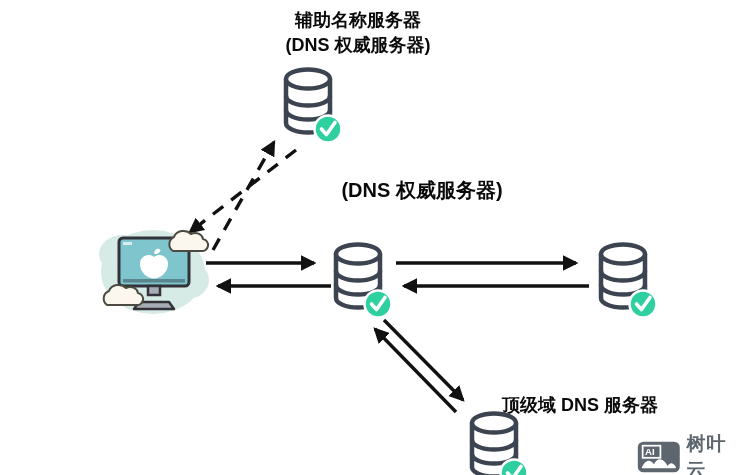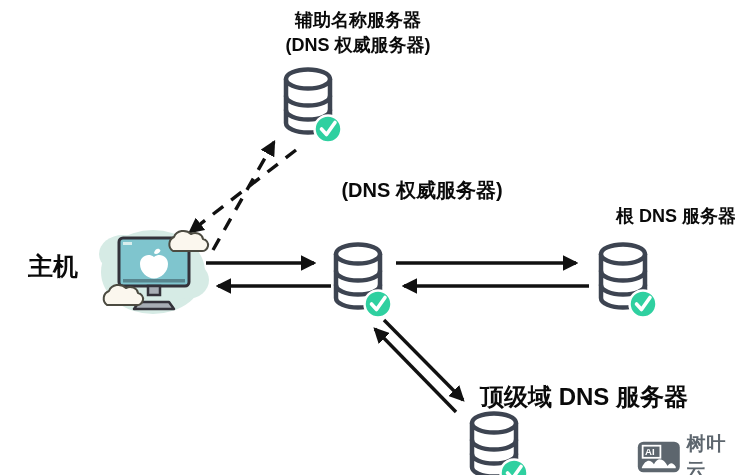--- a/index.html
+++ b/index.html
@@ -8,21 +8,21 @@
     overflow:hidden;font-family:"Liberation Sans","DejaVu Sans",sans-serif;
   }
   .arrow-layer{position:absolute;left:0;top:0;width:745px;height:475px;}
   .node-label{
     position:absolute;font-weight:bold;color:#0a0a0a;text-align:center;
     white-space:nowrap;
   }
   .lbl-secondary{left:238px;top:8px;width:240px;font-size:18px;line-height:25px;}
   .lbl-primary{left:302px;top:177px;width:240px;font-size:20px;line-height:27px;}
   .lbl-root{left:606px;top:204px;width:140px;font-size:18px;}
-  .lbl-tld{left:480px;top:381px;width:200px;font-size:24px;}
+  .lbl-tld{left:480px;top:393px;width:200px;font-size:18px;}
   .lbl-host{left:28px;top:250px;font-size:25px;text-align:left;}
   .db-icon{position:absolute;width:66px;height:80px;}
   .db-secondary{left:278px;top:66px;}
   .db-primary{left:328px;top:241px;}
   .db-root{left:593px;top:241px;}
   .db-tld{left:464px;top:410px;}
   .host-icon{position:absolute;left:95px;top:222px;width:118px;height:96px;}
   .watermark{
     position:absolute;left:637px;top:431px;display:flex;align-items:center;gap:6px;
   }
@@ -147,25 +147,23 @@
 
   <div class="node-label lbl-secondary">
     <div>辅助名称服务器</div>
     <div>(DNS 权威服务器)</div>
   </div>
 
   <div class="node-label lbl-primary">
     <div>(DNS 权威服务器)</div>
   </div>
 
-  <div class="node-label lbl-root">根 DNS 服务器</div>
 
   <div class="node-label lbl-tld">顶级域 DNS 服务器</div>
 
-  <div class="node-label lbl-host">主机</div>
 
   <div class="watermark">
     <svg width="54" height="40" viewBox="0 0 54 40">
       <rect x="1" y="1" width="52" height="38" rx="7" fill="#5d666e"></rect>
       <rect x="7" y="6" width="22" height="15" fill="none" stroke="#fff" stroke-width="2.2"></rect>
       <text x="10" y="18" fill="#fff" font-size="12" font-weight="bold" font-family="Liberation Sans, sans-serif">AI</text>
       <path d="M6,33 C11,22 17,23 21,29 C26,19 33,22 38,31 C41,26 45,27 48,32 L48,34 L6,34 Z" fill="#ffffff"></path>
     </svg>
     <span class="watermark-brand">树叶云</span>
   </div>

